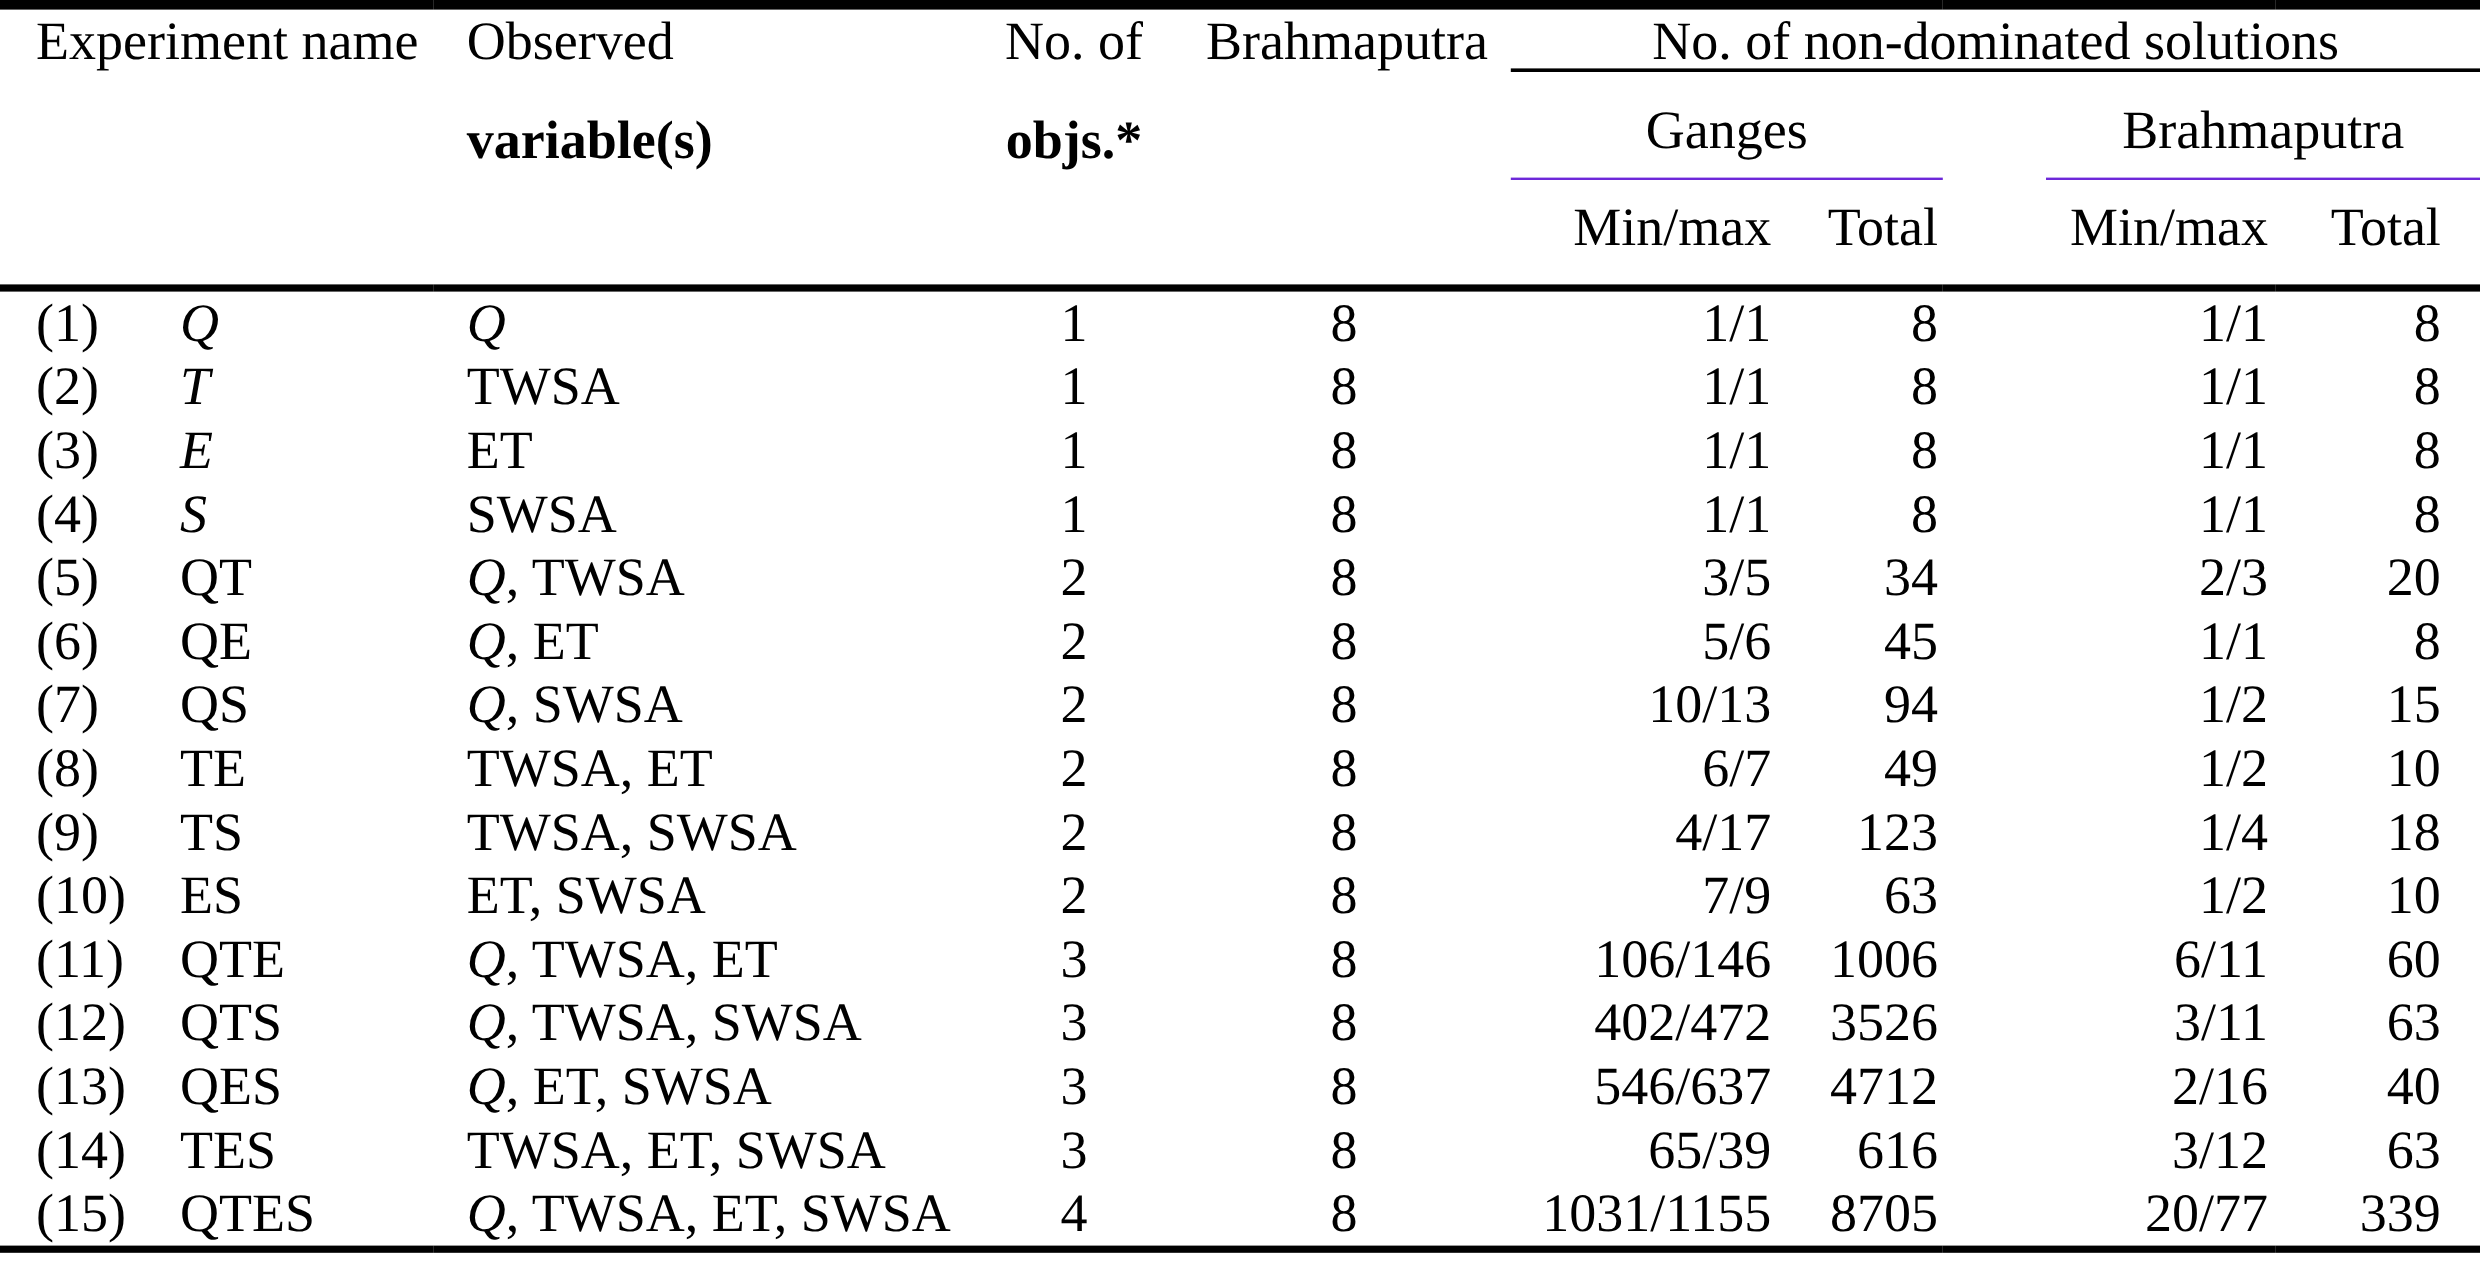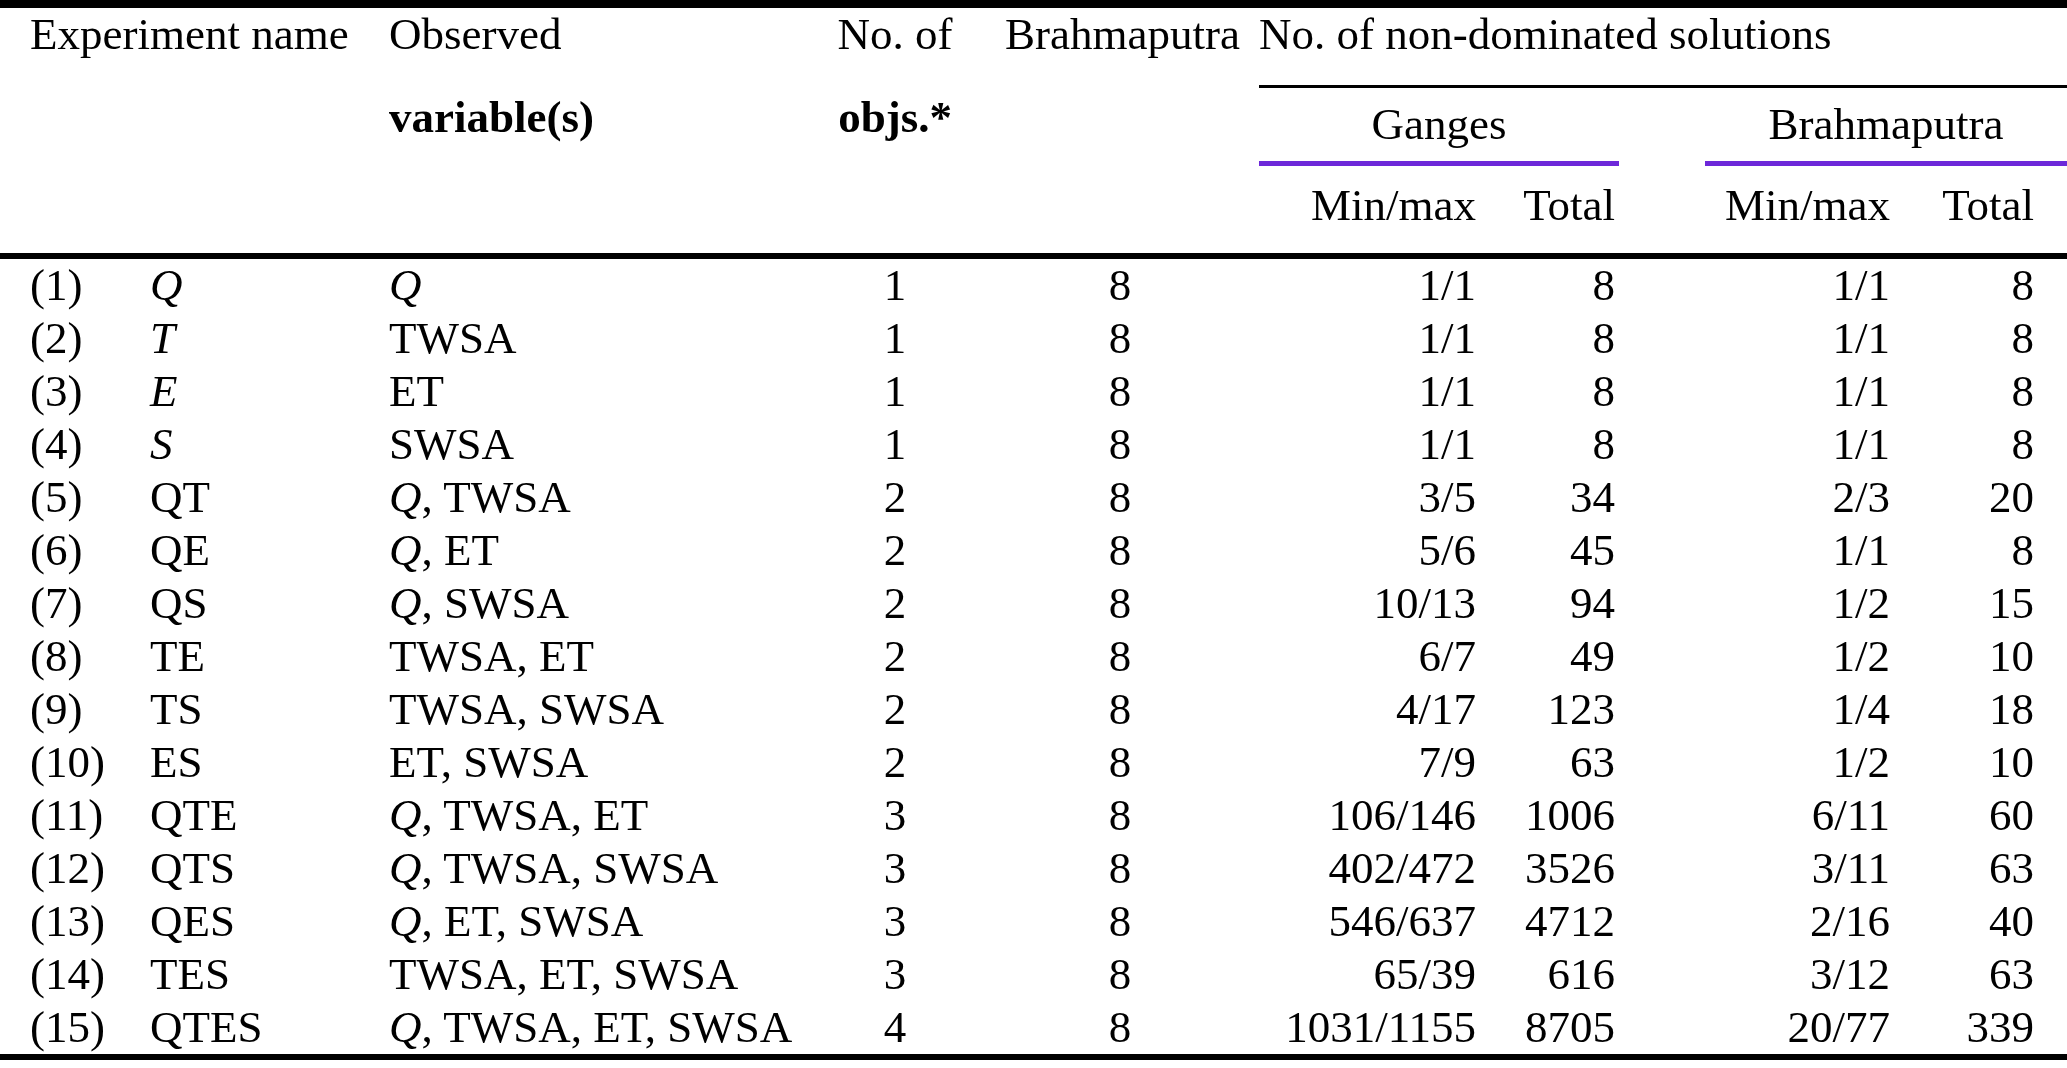--- a/index.html
+++ b/index.html
@@ -59,34 +59,34 @@
   th.h-rep {
     text-align: center;
     line-height: 52px;
   }
   .hline2 { margin-top: 31px; font-weight: bold; }
 
   
   th.h-span { padding: 0; }
   .spanrule {
     margin-left: 24px;
-    height: 80px;
-    text-align: left;
+    height: 52px;
+    text-align: center;
     line-height: 52px;
     padding-top: 0;
     border-bottom: 3px solid #000;
   }
   
   th.h-group { padding: 0; }
   .grule {
     height: 78px;
     text-align: center;
     line-height: 52px;
     padding-top: 10px;
-    border-bottom: 5px solid #6d28d9;
+    border-bottom: 2px solid #6d28d9;
   }
   .grule.g-left  { margin-left: 24px; }
   .grule.g-right { margin-left: 86px; }
 
   tr.h3 th {
     vertical-align: top;
     padding-top: 13px;
     line-height: 52px;
   }
 

